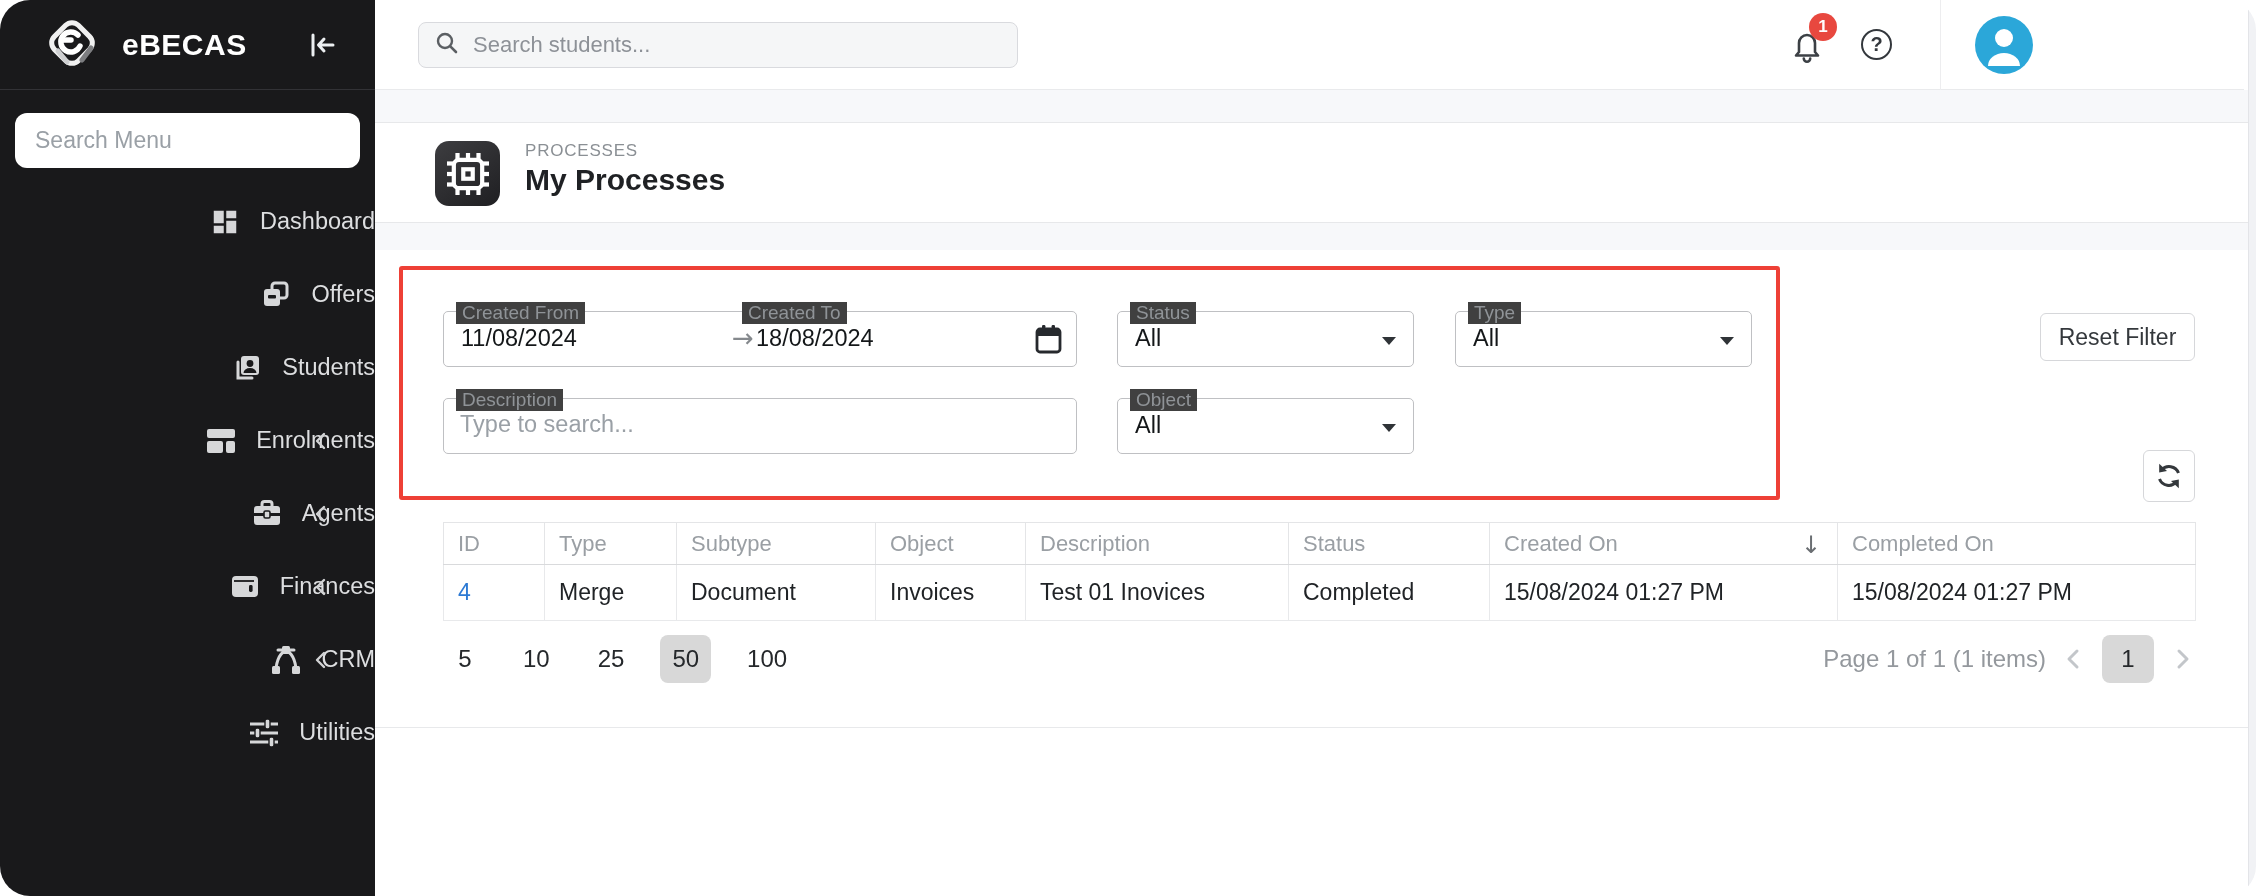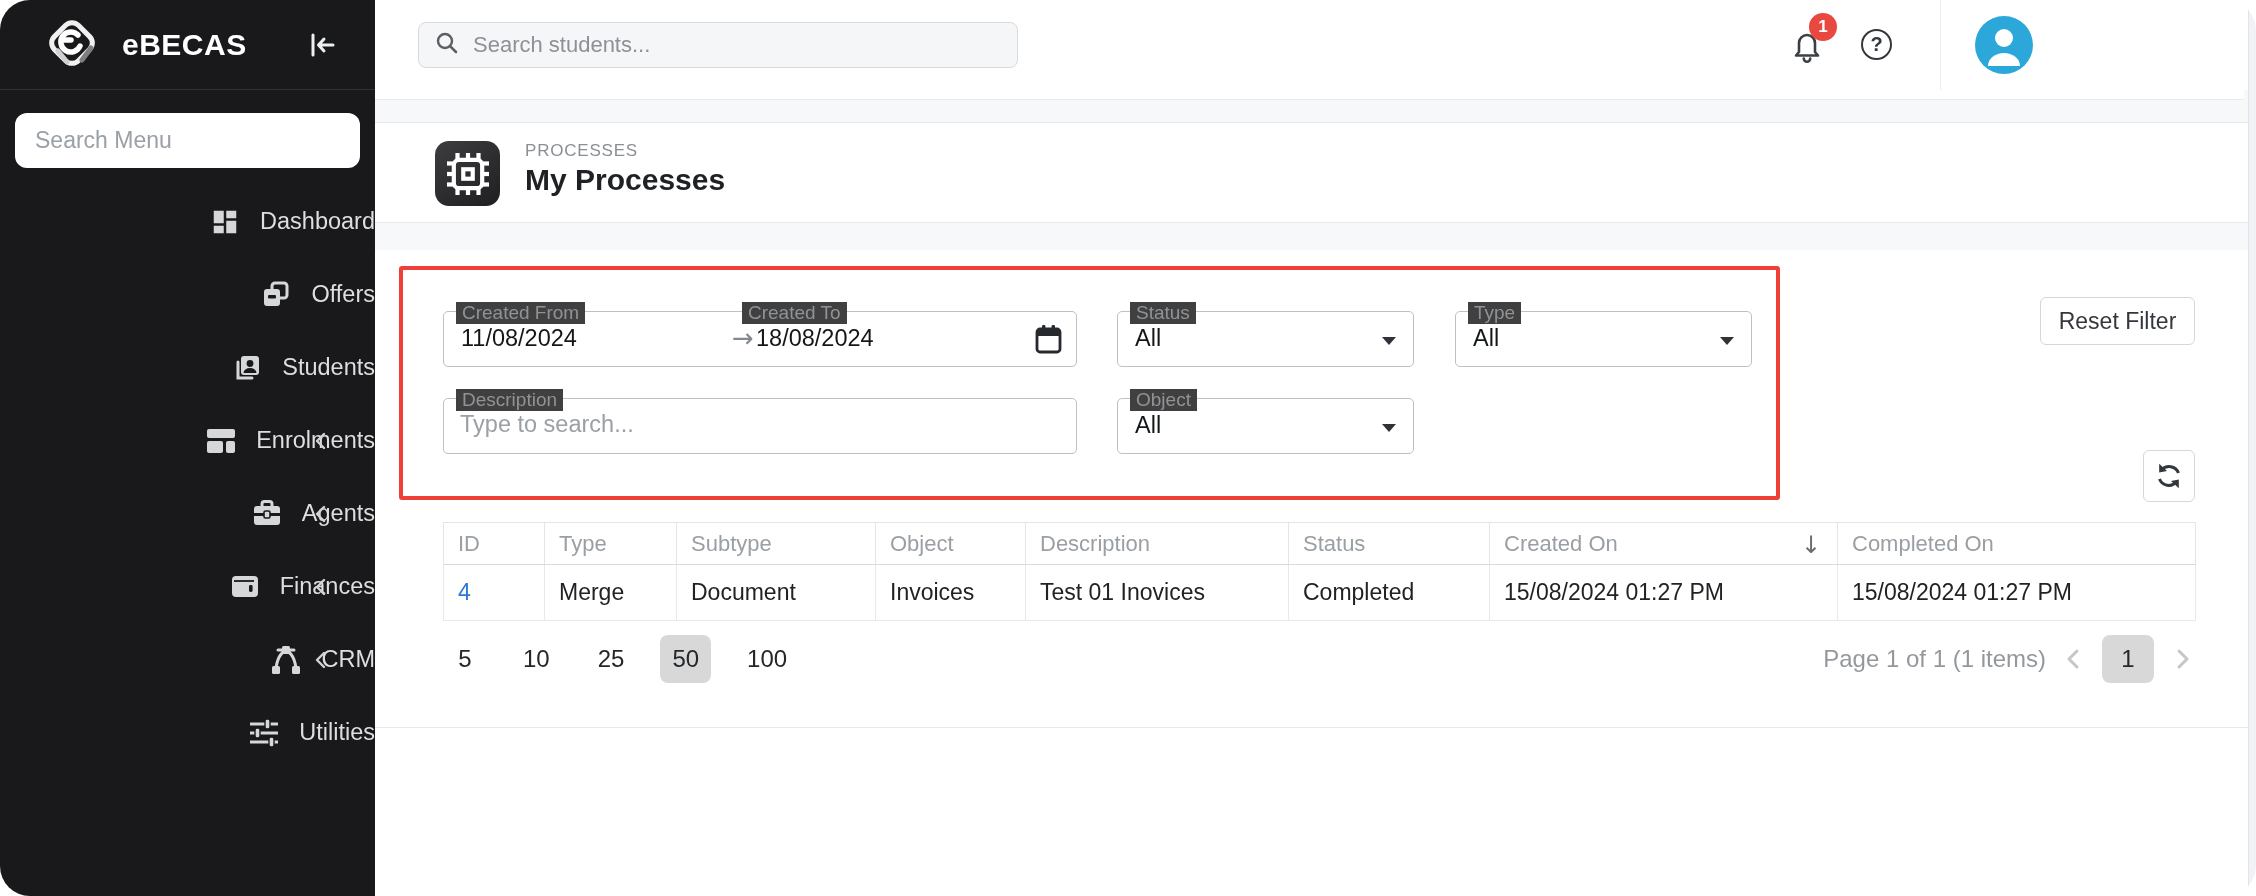--- a/index.html
+++ b/index.html
@@ -18,21 +18,21 @@
   .menu-item { position:relative; height:73px; display:flex; align-items:center; padding-left:42px; cursor:pointer;justify-content:flex-end; }
   .menu-item .mi-icon { width:30px; height:30px; margin-right:20px; flex:0 0 30px; }
   .menu-item .mi-label { color:#dddee0; font-size:23.5px; }
   .menu-item .mi-chevron { position:absolute; right:44px; top:26px; }
 
   
   .main { position:absolute; left:375px; top:0; right:0; bottom:0; background:#ffffff; }
   .scroll-strip { position:absolute; right:0; top:0; bottom:0; width:8px; background:#f1f2f5; border-left:1px solid #e3e4e8; }
 
   
-  .topbar { position:absolute; left:0; top:0; right:12px; height:100px; background:#ffffff; border-bottom:1px solid #e9eaec;padding-left:45px; }
+  .topbar { position:absolute; left:0; top:0; right:12px; height:90px; background:#ffffff; border-bottom:1px solid #e9eaec;padding-left:45px; }
   .search-students { position:absolute; left:43px; top:22px; width:600px; height:46px; background:#f5f6f7; border:1px solid #d9dade; border-radius:8px; display:flex; align-items:center; padding:0 16px; }
   .search-students input { border:none; outline:none; background:transparent; font-size:22px; color:#202124; margin-left:14px; width:520px; font-family:inherit; }
   .search-students input::placeholder { color:#8d9197; }
   .bell-wrap { position:absolute; left:1414px; top:25px; width:40px; height:44px; cursor:pointer; }
   .badge { position:absolute; left:20px; top:-12px; min-width:28px; height:28px; border-radius:14px; background:#e8483f; color:#ffffff; font-size:17px; font-weight:700; display:flex; align-items:center; justify-content:center; }
   .help-btn { position:absolute; left:1486px; top:29px; width:31px; height:31px; border:2.5px solid #33373c; border-radius:50%; color:#33373c; font-size:20px; font-weight:700; display:flex; align-items:center; justify-content:center; cursor:pointer; }
   .topbar-divider { position:absolute; left:1565px; top:0; width:1px; height:90px; background:#ededef; }
   .avatar { position:absolute; left:1600px; top:16px; width:58px; height:58px; border-radius:50%; background:#2ba7d9; overflow:hidden; cursor:pointer; }
   .user-name { position:absolute; left:1690px; top:0; height:90px; display:flex; align-items:center; font-size:25px; color:#3f4347; font-weight:500; }
 
@@ -56,21 +56,21 @@
   .caret { position:absolute; right:17px; top:25px; width:0; height:0; border-left:7px solid transparent; border-right:7px solid transparent; border-top:8px solid #2f3337; }
   .range-arrow { position:absolute; left:288px; top:11px; font-size:26px; color:#85898d; font-family:"DejaVu Sans",sans-serif; }
   .cal-icon { position:absolute; right:14px; top:13px; }
 
   #f-dates { left:68px; top:311px; width:634px; }
   #f-status { left:742px; top:311px; width:297px; }
   #f-type { left:1080px; top:311px; width:297px; }
   #f-desc { left:68px; top:398px; width:634px; }
   #f-object { left:742px; top:398px; width:297px; }
 
-  .reset-btn { position:absolute; left:1665px; top:297px; width:155px; height:48px; background:#ffffff; border:1px solid #d6d7da; border-radius:6px; font-size:23px; color:#34383c; font-family:inherit; cursor:pointer; }
+  .reset-btn { position:absolute; left:1665px; top:313px; width:155px; height:48px; background:#ffffff; border:1px solid #d6d7da; border-radius:6px; font-size:23px; color:#34383c; font-family:inherit; cursor:pointer; }
   .refresh-btn { position:absolute; left:1768px; top:450px; width:52px; height:52px; background:#ffffff; border:1px solid #d6d7da; border-radius:6px; display:flex; align-items:center; justify-content:center; cursor:pointer; }
 
   
   .grid { position:absolute; left:68px; top:522px; width:1752px; border-collapse:collapse; table-layout:fixed; }
   .grid th { height:42px; border:1px solid #e4e5e7; border-bottom:1px solid #d9dadc; color:#9a9fa4; font-size:22px; font-weight:400; text-align:left; padding:0 0 0 14px; position:relative; }
   .grid td { height:56px; border:1px solid #e8e9eb; border-top:none; font-size:23px; color:#202326; padding:0 0 0 14px; background:#ffffff; }
   .grid td.id-cell { color:#2d7ad4; cursor:pointer; }
   .sort-arrow { position:absolute; right:16px; top:8px; font-size:24px; color:#6a6e72; font-family:"DejaVu Sans",sans-serif; }
 
   

